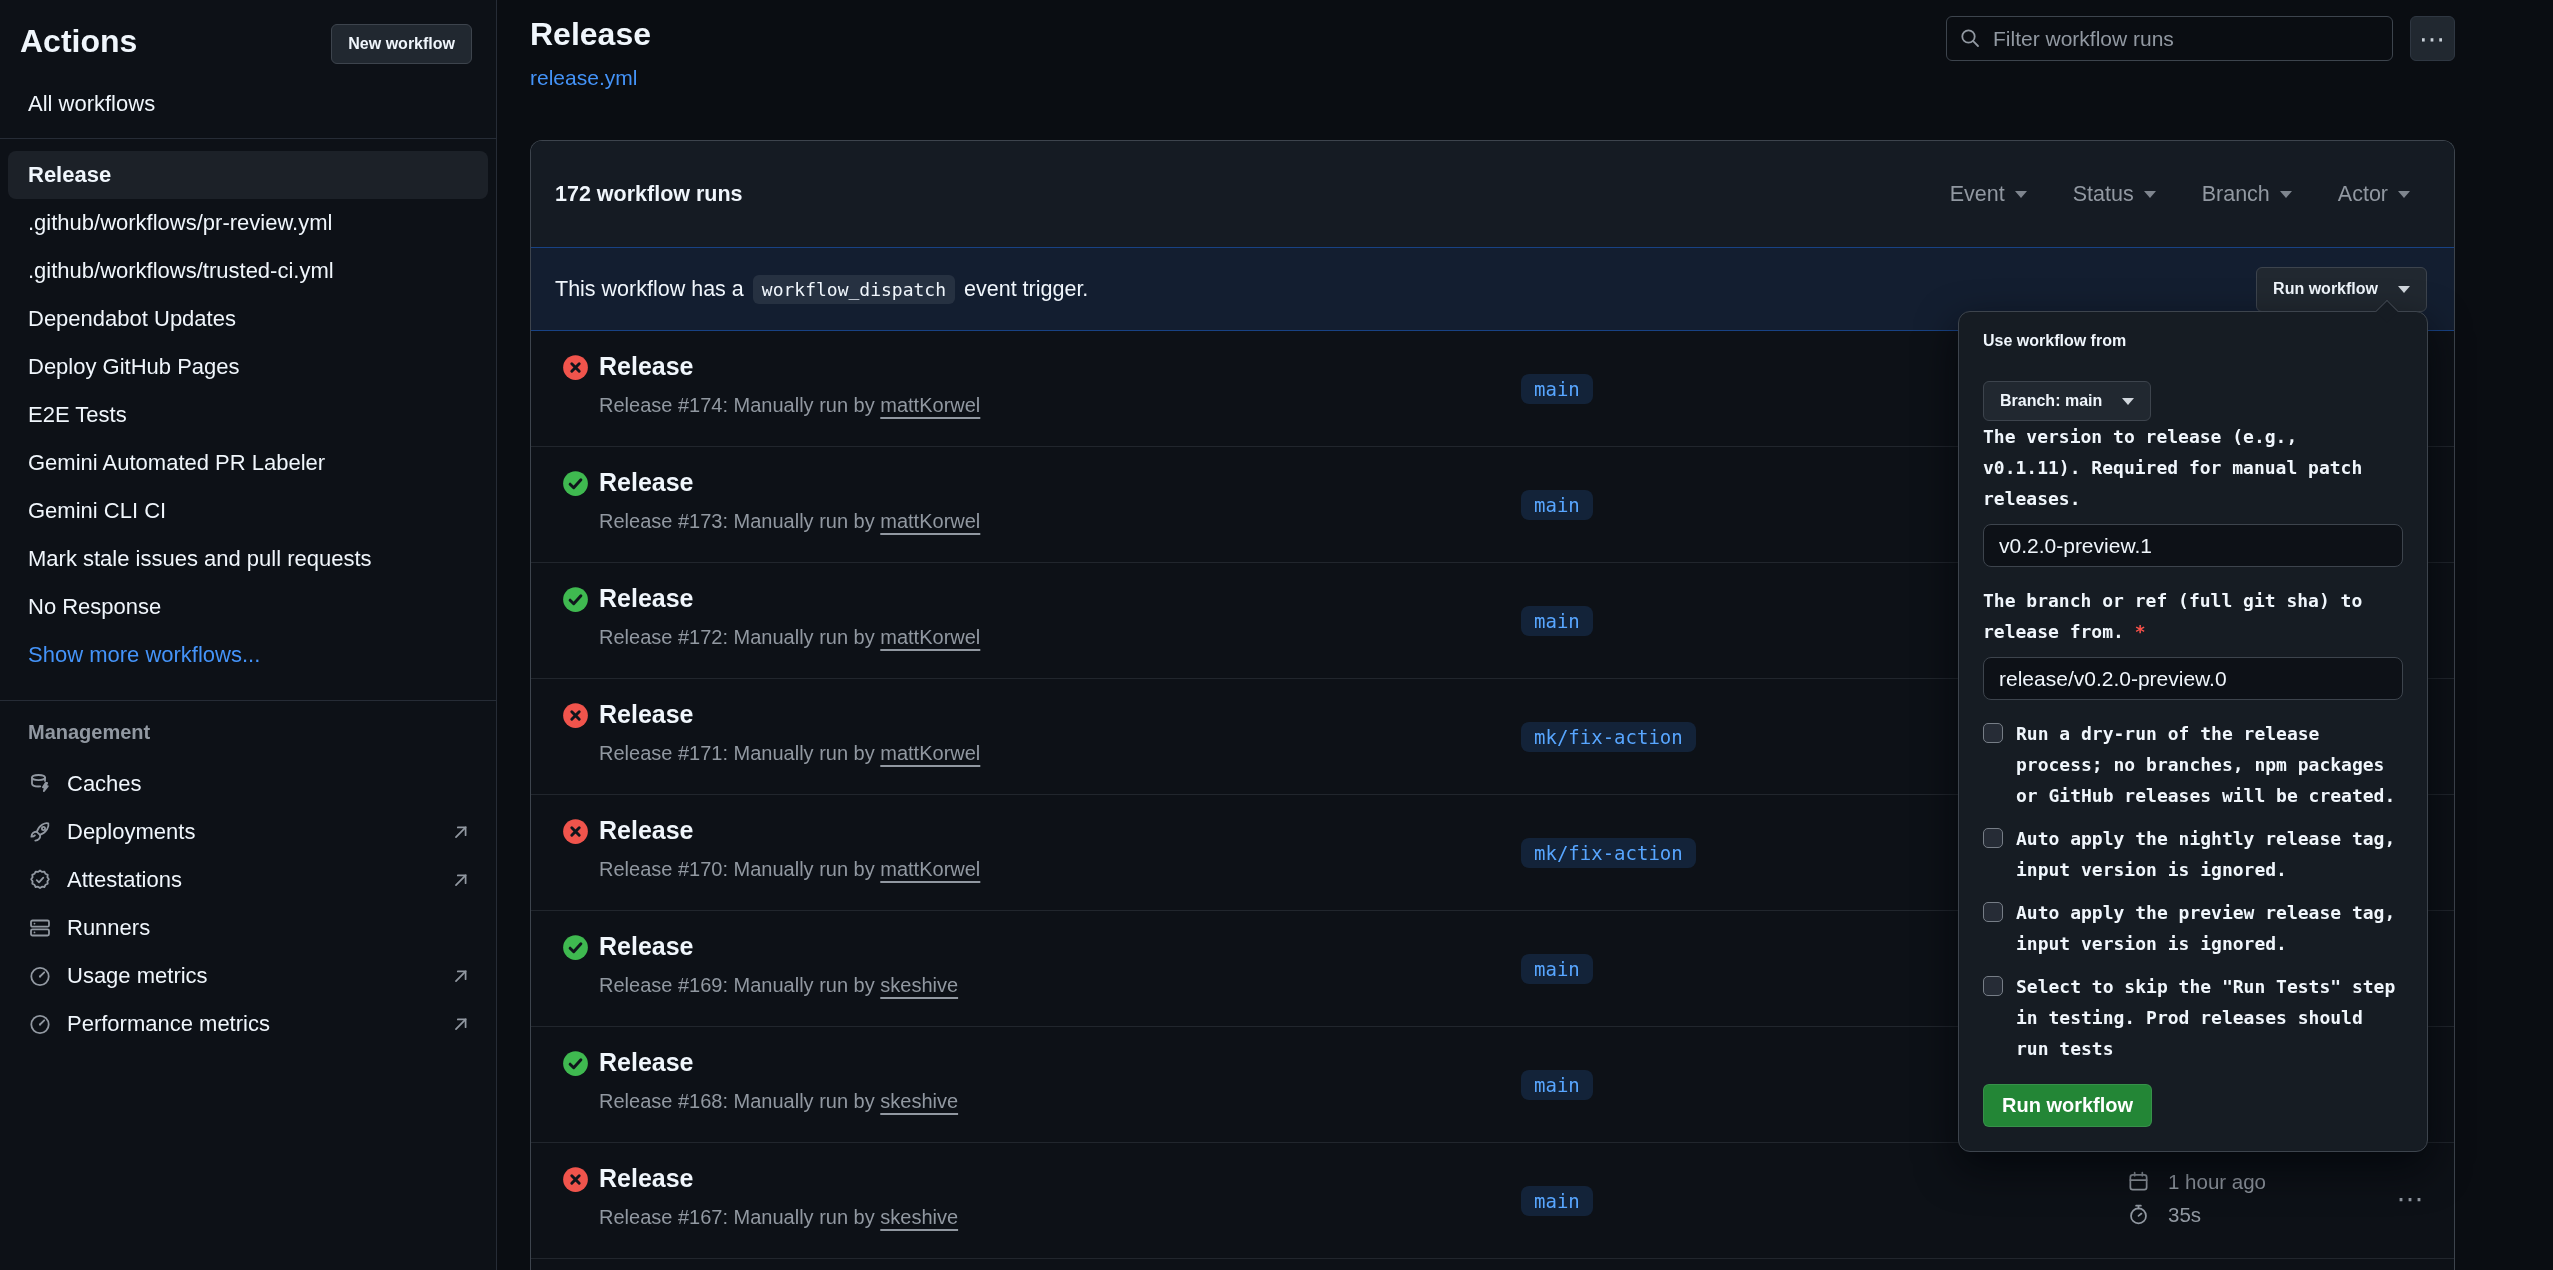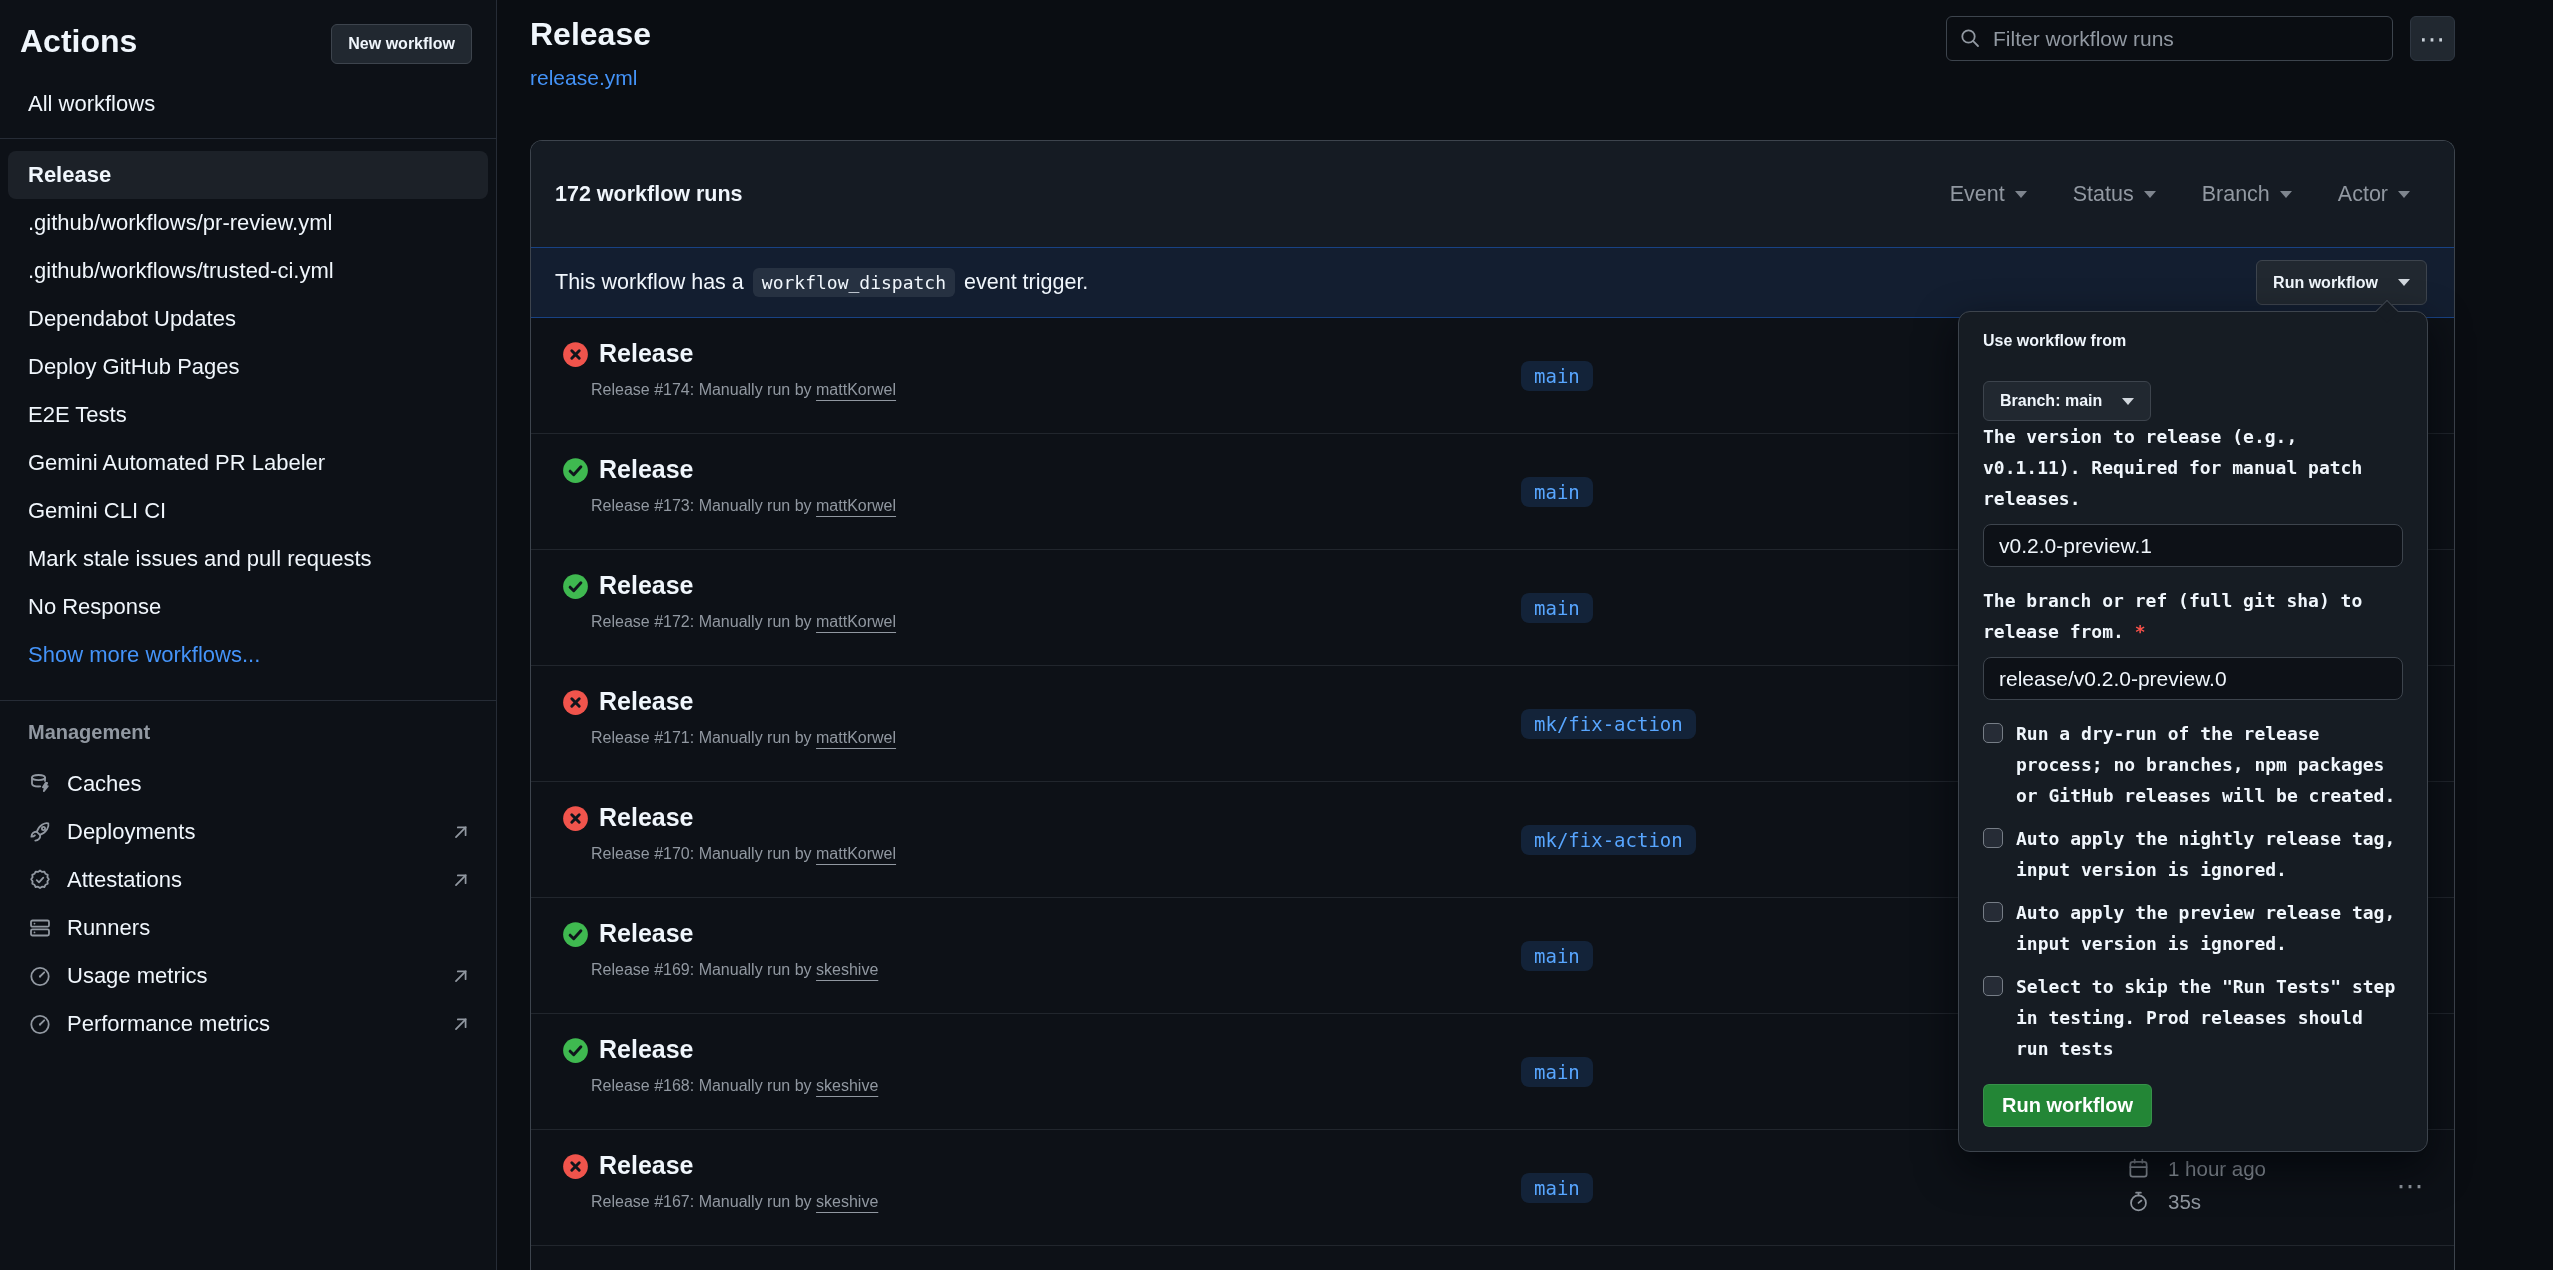--- a/index.html
+++ b/index.html
@@ -62,32 +62,32 @@
   .runs{position:absolute;left:530px;top:140px;width:1925px;height:1140px;
     background:var(--panel);border:1px solid var(--border);border-bottom:none;
     border-radius:12px 12px 0 0;overflow:hidden}
   .runs-header{height:106px;display:flex;align-items:center;background:var(--raised);
     padding:0 44px 0 24px}
   .runs-count{font-size:21.5px;font-weight:700}
   .hdr-filters{margin-left:auto;display:flex;gap:46px}
   .hdr-filter{color:var(--muted);font-size:21.5px;cursor:pointer;display:inline-flex;align-items:center}
   .caret{display:inline-block;width:0;height:0;border-left:6px solid transparent;
     border-right:6px solid transparent;border-top:7px solid currentColor;margin-left:10px;opacity:.85}
-  .banner{height:71px;display:flex;align-items:center;background:var(--banner);
+  .banner{height:84px;display:flex;align-items:center;background:var(--banner);
     border-top:1px solid var(--banner-border);border-bottom:1px solid var(--banner-border);
     padding:0 27px 0 24px;font-size:21.5px}
   .code-chip{font-size:18px;background:rgba(110,118,129,.22);border-radius:6px;
     padding:4px 9px;margin:0 9px}
   .banner .btn{margin-left:auto;height:45px}
 
   .run-row{position:relative;height:116px;border-bottom:1px solid var(--row-sep)}
   .r-icon{position:absolute;left:31px;top:23px;width:27px;height:27px}
   .r-title{position:absolute;left:68px;top:21px;font-size:25px;font-weight:700;color:var(--fg);
     text-decoration:none;cursor:pointer}
-  .r-desc{position:absolute;left:60px;top:63px;font-size:16px;color:var(--muted);white-space:pre}
+  .r-desc{position:absolute;left:68px;top:63px;font-size:20px;color:var(--muted);white-space:pre}
   .r-actor{color:var(--muted);text-decoration:underline;text-underline-offset:5px;cursor:pointer}
   .r-branch{position:absolute;left:990px;top:43px;font-size:19px;color:var(--link);
     background:var(--pill-bg);border-radius:8px;padding:4px 13px;cursor:pointer;white-space:nowrap}
   .r-meta{position:absolute;left:1596px;top:22px;color:var(--muted);font-size:20.5px}
   .meta-line{display:flex;align-items:center;gap:18px;height:33px}
   .r-kebab{position:absolute;left:1850px;top:40px;width:60px;text-align:center;
     color:var(--muted);font-size:27px;letter-spacing:2px;cursor:pointer}
   .row-stub{height:12px}
 
   

